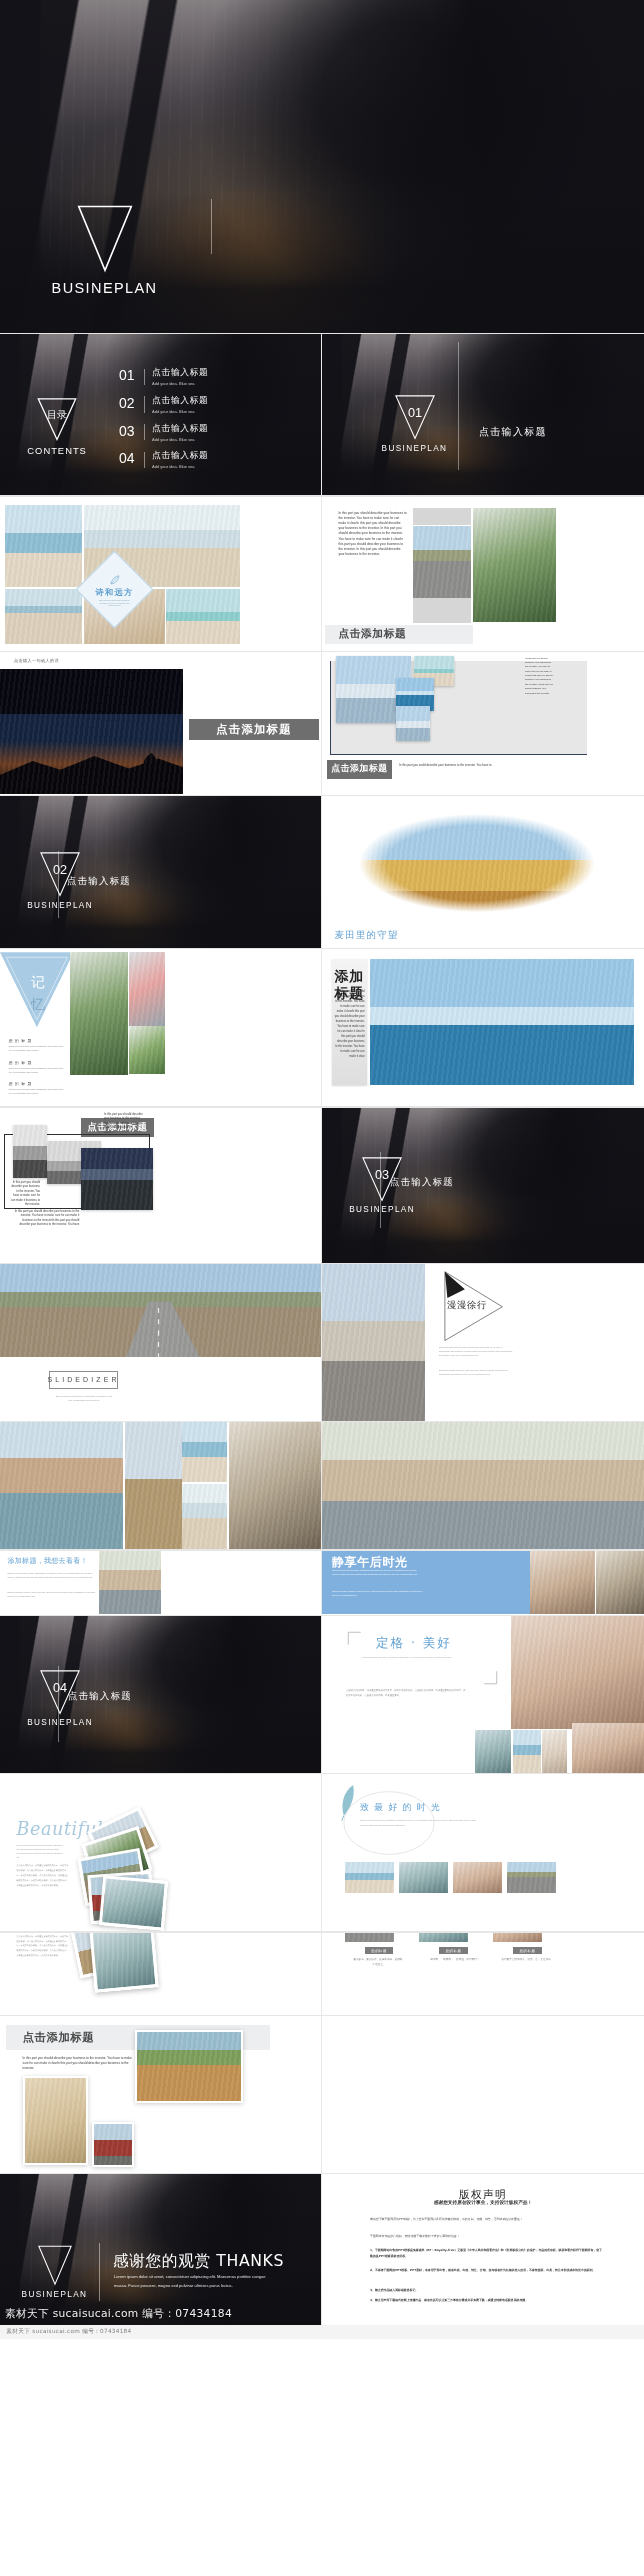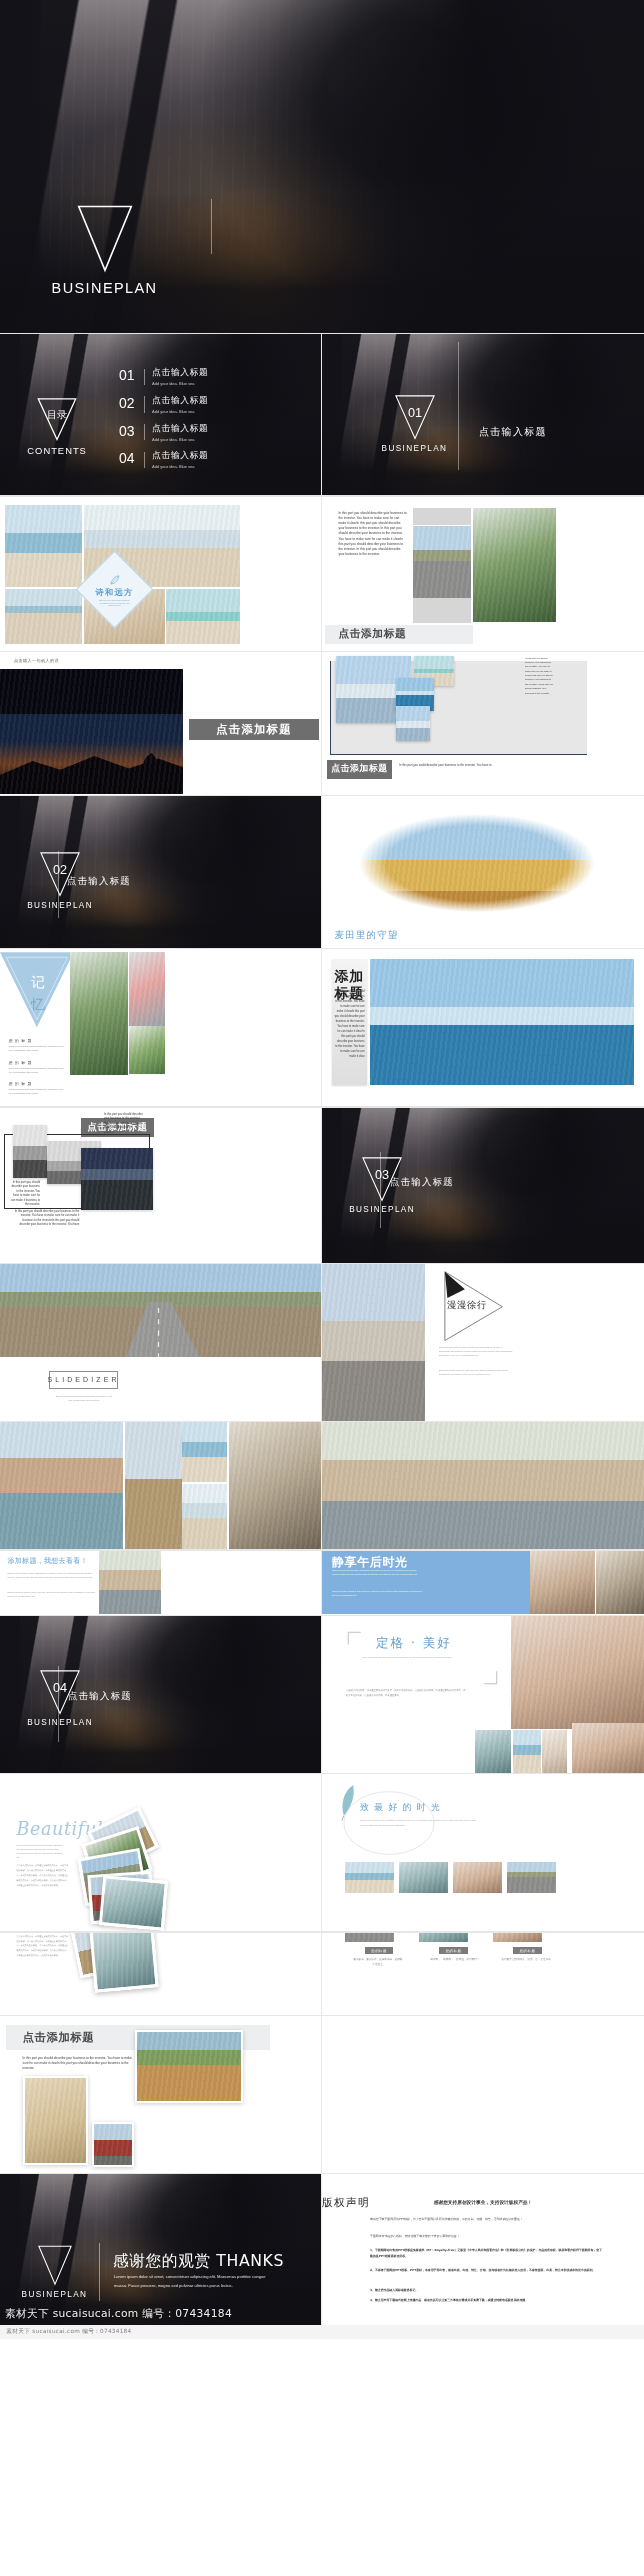--- a/index.html
+++ b/index.html
@@ -600,21 +600,21 @@
       <div style="position:absolute; left:99px; top:69px; height:58px; width:0.6px; background:rgba(255,255,255,.45); z-index:6;"></div>
       <div class="cjk" style="position:absolute; left:113px; top:77px; color:#fff; font-size:15.7px; letter-spacing:0.6px; z-index:6;">感谢您的观赏 THANKS</div>
       <div style="position:absolute; left:114px; top:99px; width:182px; color:rgba(255,255,255,.88); font-size:4.1px; line-height:2.1; z-index:6;">
         <div>Lorem ipsum dolor sit amet, consectetuer adipiscing elit. Maecenas porttitor congue</div>
         <div>massa. Fusce posuere, magna sed pulvinar ultricies purus lectus.</div>
       </div>
       <div class="watermark cjk">素材天下 sucaisucai.com 编号：07434184</div>
     </div>
 
     <div class="slide half" style="height:151px; background:#fff;">
-      <div class="cjk" style="position:absolute;left:0;right:0;top:22px;text-align:left;font-size:10.7px;color:#222;letter-spacing:1.3px;">版权声明</div>
+      <div class="cjk" style="position:absolute;left:0;right:0;top:14px;text-align:center;font-size:10.7px;color:#222;letter-spacing:1.3px;">版权声明</div>
       <div class="cjk" style="position:absolute;left:0;right:0;top:25px;text-align:center;font-size:4.7px;color:#333;font-weight:700;">感谢您支持原创设计事业，支持设计版权产品！</div>
 
       <div class="cjk" style="position:absolute;left:48px;top:42px;width:233px;font-size:2.9px;color:#4a4a4a;line-height:2.1;">感谢您下载千图网原创PPT模版，为了您和千图网以及原创作者的利益，请勿复制、传播、销售，否则将承担法律责任！</div>
       <div class="cjk" style="position:absolute;left:48px;top:59px;width:233px;font-size:2.9px;color:#4a4a4a;line-height:2.1;">千图网将对作品进行维权，按照传播下载次数的十倍进行索取赔偿金！</div>
 
       <div class="cjk" style="position:absolute;left:48px;top:73px;width:233px;font-size:2.9px;color:#333;line-height:2.1;font-weight:700;">1、千图网网站出售的PPT模版是免版税类（RF：Royalty-free）正版受《中华人民共和国著作法》和《世界版权公约》的保护，作品的所有权、版权和著作权归千图网所有，您下载的是PPT模版素材使用权。</div>
       <div class="cjk" style="position:absolute;left:48px;top:93px;width:233px;font-size:2.9px;color:#333;line-height:2.1;font-weight:700;">2、不得将千图网的PPT模版、PPT素材，本身用于再出售，或者出租、出借、转让、分销、发布或者作为礼物供他人使用，不得转授权、出卖，转让本协议或本协议中的权利。</div>
       <div class="cjk" style="position:absolute;left:48px;top:113px;width:233px;font-size:2.9px;color:#333;line-height:2.1;font-weight:700;">3、禁止把作品纳入商标或服务标记。</div>
       <div class="cjk" style="position:absolute;left:48px;top:123px;width:233px;font-size:2.9px;color:#333;line-height:2.1;font-weight:700;">4、禁止用户用下载格式在网上传播作品。或者作品可以让第三方单独付费或共享免费下载，或通过转帐电话服务系统传播。</div>
     </div>

